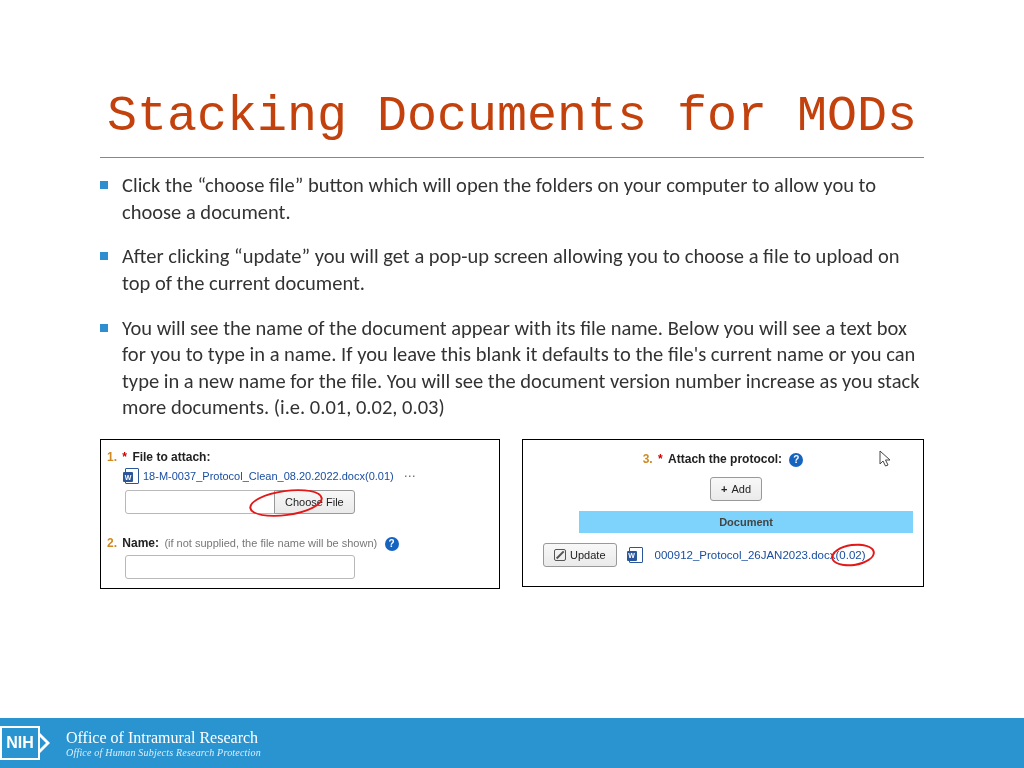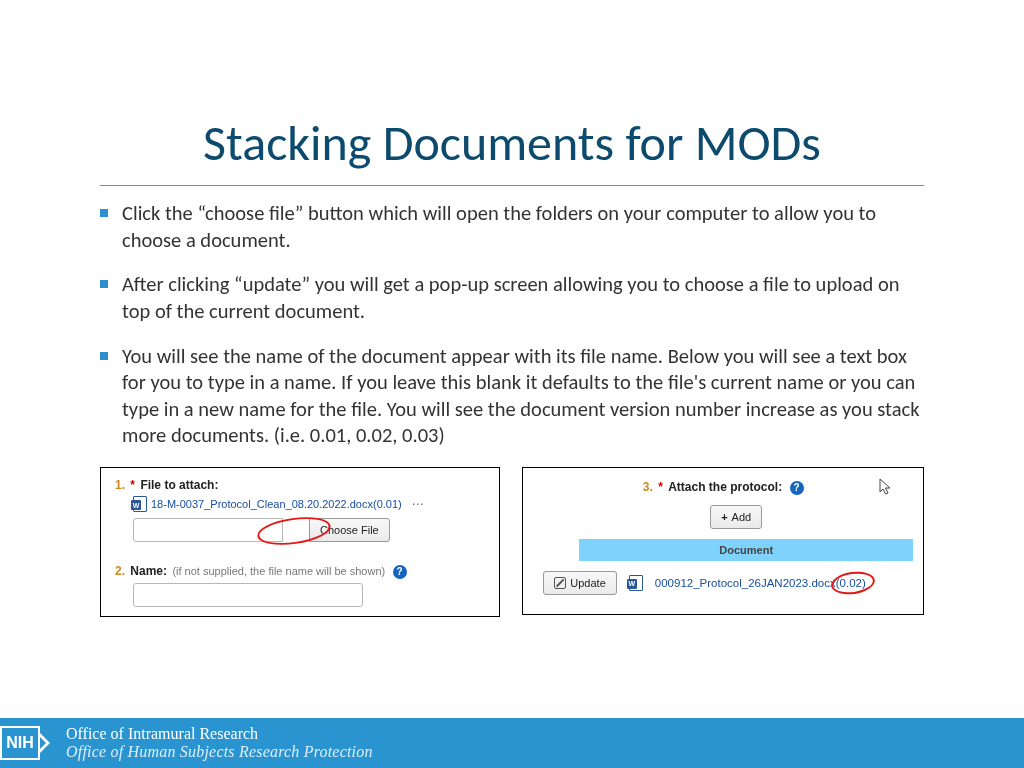--- a/index.html
+++ b/index.html
@@ -13,25 +13,26 @@
     overflow: hidden;
   }
   .slide {
     width: 1024px;
     height: 768px;
     position: relative;
   }
   .title {
     font-size: 50px;
     font-weight: 300;
-    color: #0c4a6e;
+    color: #c2410c;
     text-align: center;
     margin: 0;
-    padding-top: 112px;
+    padding-top: 88px;
     padding-bottom: 12px;
+    font-family: Liberation Mono, monospace;
   }
   .rule {
     border: none;
     border-top: 1.5px solid #888;
     margin: 0 100px 14px 100px;
   }
   .bullets {
     margin: 0 100px;
     padding: 0;
     list-style: none;
@@ -59,21 +60,21 @@
     margin: 0 100px;
   }
   .shot {
     border: 1.5px solid #000;
     background: #fff;
     font-family: "Helvetica Neue", Arial, sans-serif;
     font-size: 12px;
     color: #333;
     position: relative;
   }
-  .shot1 { width: 412px; height: 150px; padding: 10px 14px; }
+  .shot1 { width: 412px; height: 150px; padding: 10px 6px; }
   .shot2 { width: 414px; height: 148px; padding: 8px 10px 6px 0; text-align: center; }
 
   .shot .row-head { margin-bottom: 4px; }
   .num { color: #d08a1f; font-weight: 700; margin-right: 2px; }
   .req { color: #c00; font-weight: 700; margin-right: 2px; }
   .lbl { font-weight: 700; color: #222; }
   .sub { color: #777; font-size: 11px; margin-left: 2px; }
   .help { display: inline-flex; width: 14px; height: 14px; border-radius: 50%; background: #1565c0; color: #fff; font-size: 10px; font-weight: 700; align-items: center; justify-content: center; margin-left: 4px; vertical-align: middle; }
 
   .doc-line { margin: 2px 0 6px 18px; display: flex; align-items: center; gap: 4px; }
@@ -112,21 +113,21 @@
     display: flex;
     align-items: center;
     gap: 10px;
   }
   .nih-box { display: flex; align-items: center; gap: 0; }
   .nih-square { width: 40px; height: 34px; border: 2.5px solid #fff; display: flex; align-items: center; justify-content: center; color: #fff; font-weight: 700; font-size: 16px; font-family: Arial, sans-serif; letter-spacing: 0; }
   .nih-chevron { width: 0; height: 0; border-top: 10px solid transparent; border-bottom: 10px solid transparent; border-left: 10px solid #fff; margin-left: 0; position: relative; }
   .nih-chevron::after { content: ""; position: absolute; left: -10px; top: -6px; width: 0; height: 0; border-top: 6px solid transparent; border-bottom: 6px solid transparent; border-left: 6px solid #2a94d0; }
   .org { margin-left: 6px; }
   .org-main { color: #fff; font-size: 16px; font-family: Georgia, 'Times New Roman', serif; }
-  .org-sub { color: #dceefa; font-size: 16px; font-style: italic; font-family: Georgia, serif; letter-spacing: .2px; }
+  .org-sub { color: #dceefa; font-size: 10px; font-style: italic; font-family: Georgia, serif; letter-spacing: .2px; }
 </style>
 </head>
 <body>
 
 <div class="slide">
 
   <h1 class="title">Stacking Documents for MODs</h1>
   <hr class="rule">
 
   <ul class="bullets">
@@ -141,21 +142,21 @@
       <div class="row-head">
         <span class="num">1.</span>
         <span class="req">*</span>
         <span class="lbl">File to attach:</span>
       </div>
       <div class="doc-line">
         <span class="doc-icon"></span>
         <span class="doc-link">18-M-0037_Protocol_Clean_08.20.2022.docx(0.01)</span>
         <span class="ellips">⋯</span>
       </div>
-      <div class="field-row" style="position:relative;gap:27px;">
+      <div class="field-row" style="position:relative;">
         <div class="txtfield"></div>
         <div class="btn choose-btn">Choose File</div>
         <div class="ring ring1" style="left:124px; top:0;"></div>
       </div>
       <div class="row-head row2">
         <span class="num">2.</span>
         <span class="lbl">Name:</span>
         <span class="sub">(if not supplied, the file name will be shown)</span>
         <span class="help">?</span>
       </div>

